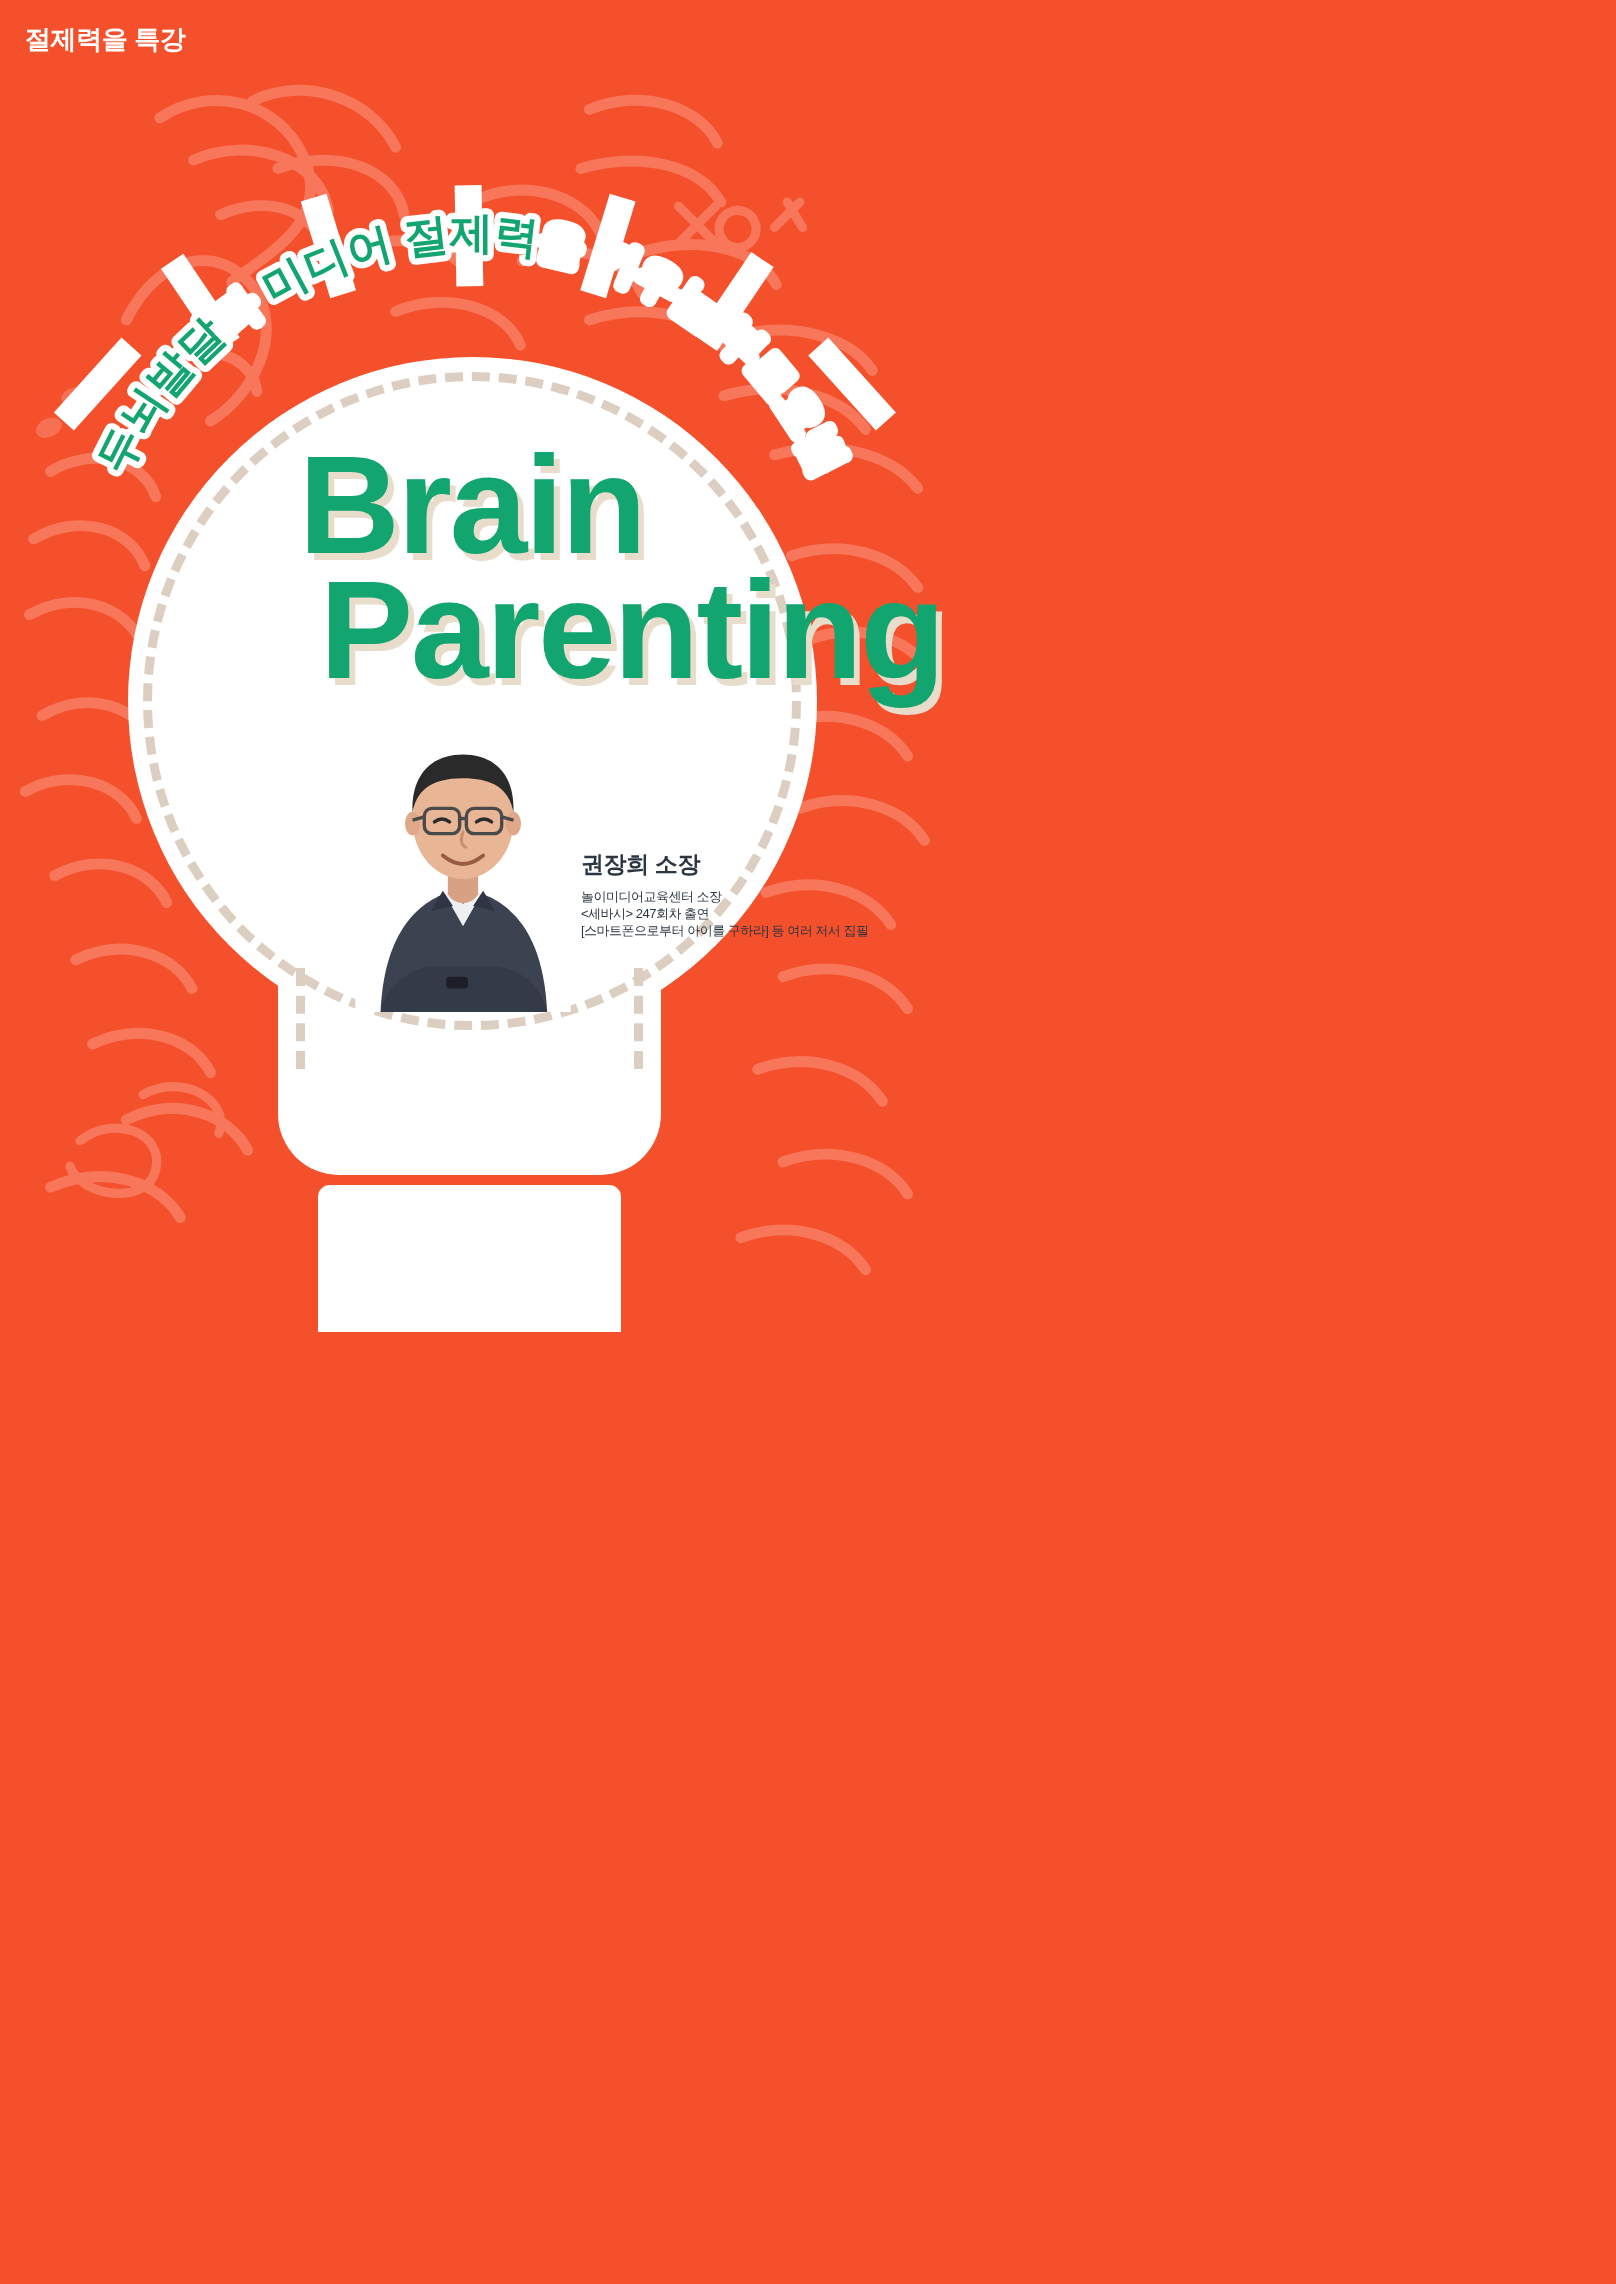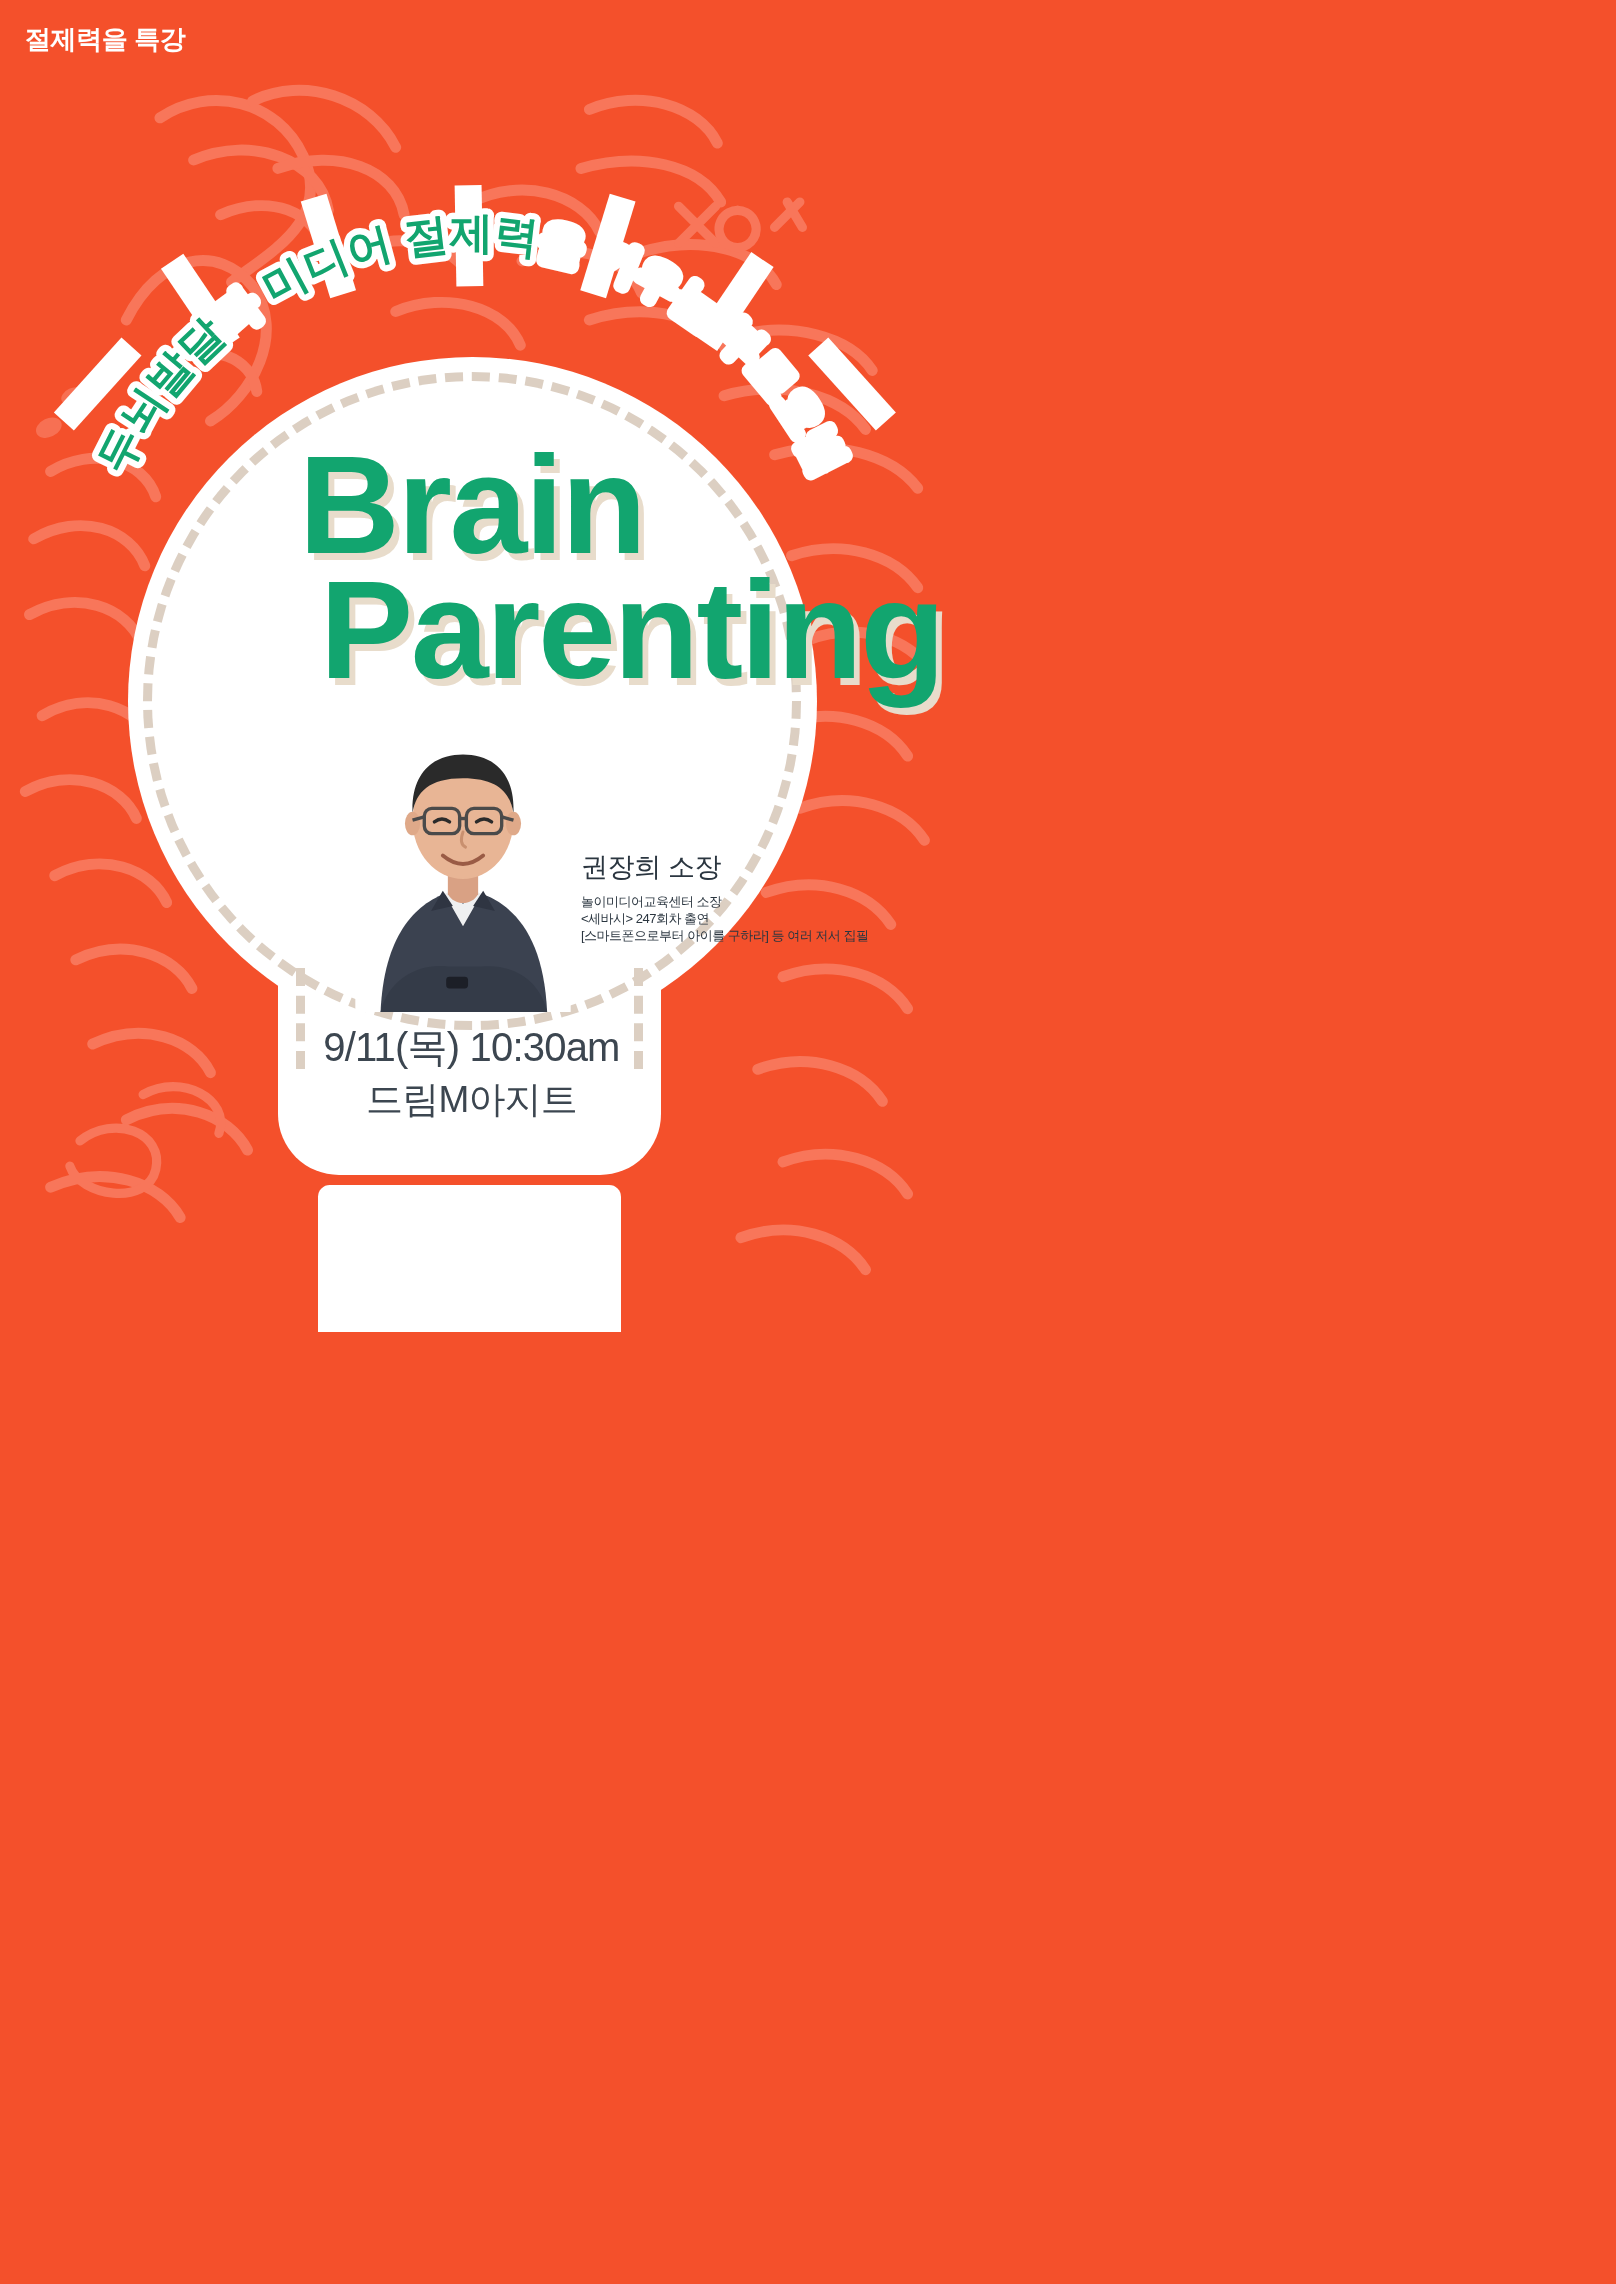--- a/index.html
+++ b/index.html
@@ -140,22 +140,22 @@
 
   
   .speaker-info{
     position:absolute;
     left:581px;top:849px;
     width:337px;
     z-index:27;
     color:#2E3A45;
   }
   .speaker-name{
-    font-size:27px;
-    font-weight:400;
+    font-size:23px;
+    font-weight:700;
     letter-spacing:-0.4px;
     margin-bottom:7.6px;
     color:#2B3640;
   }
   .speaker-line{
     font-size:13px;
     font-weight:400;
     line-height:1.32;
     letter-spacing:-0.5px;
     color:#2B3640;
@@ -330,19 +330,15 @@
     </svg>
   </div>
 
   <div class="speaker-info">
     <div class="speaker-name">권장희 소장</div>
     <div class="speaker-line">놀이미디어교육센터 소장</div>
     <div class="speaker-line">&lt;세바시&gt; 247회차 출연</div>
     <div class="speaker-line">[스마트폰으로부터 아이를 구하라] 등 여러 저서 집필</div>
   </div>
 
-  <div class="schedule">
-    <div class="sched-date">9/11(목) 10:30am</div>
-    <div class="sched-place">드림M아지트</div>
-  </div>
 
 </div>
 
 
 </body></html>

